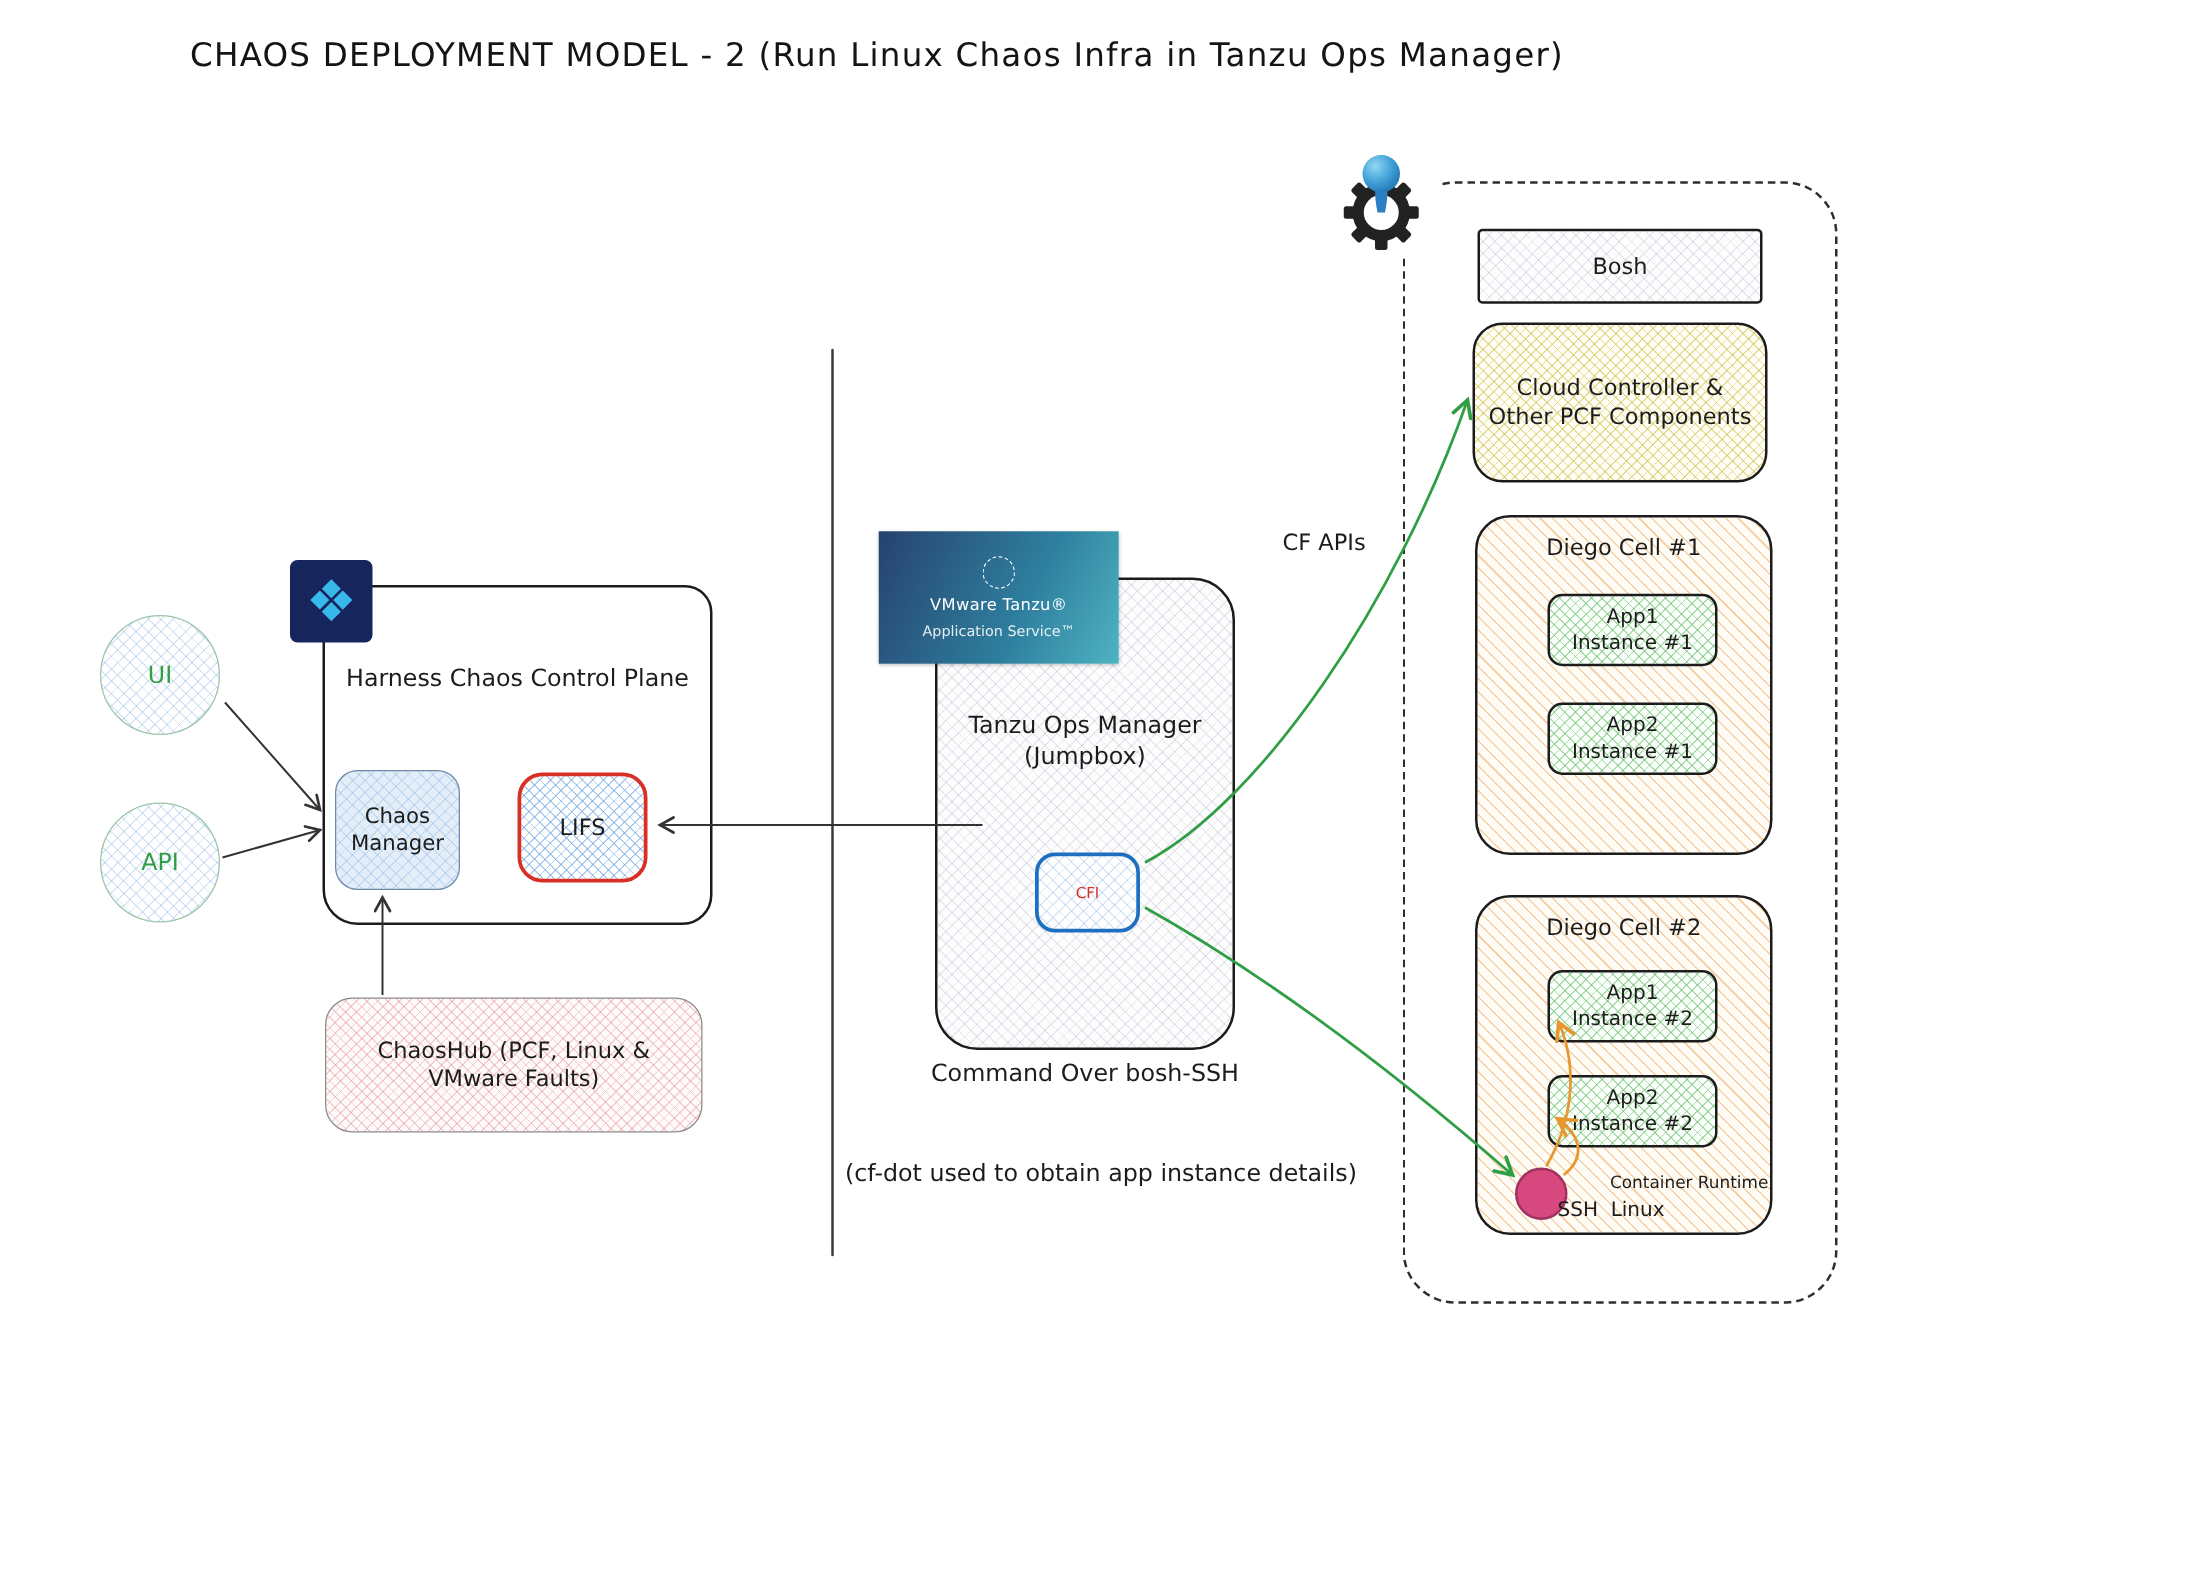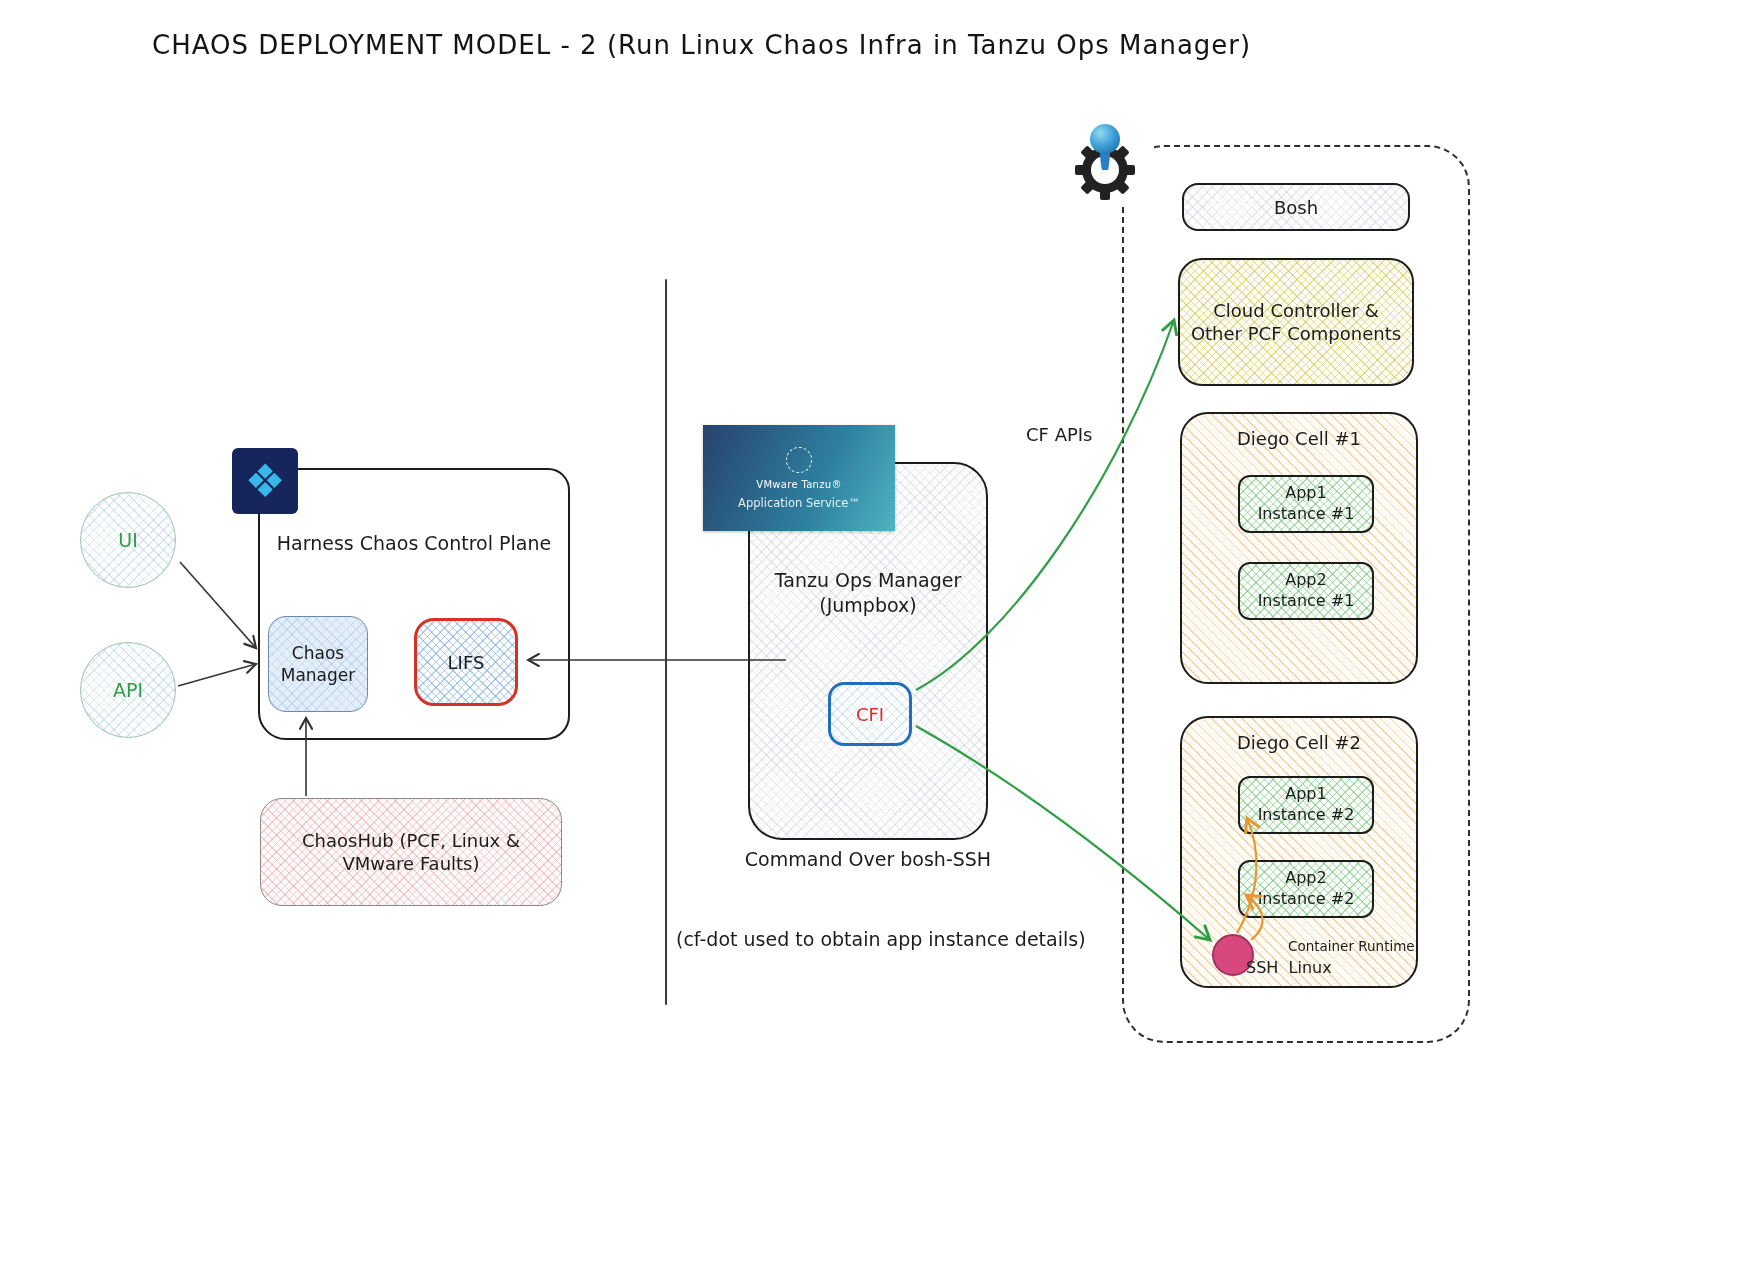--- a/index.html
+++ b/index.html
@@ -53,21 +53,21 @@
   
   .harness-logo{position:absolute;left:232px;top:448px;width:66px;height:66px;background:#16265c;
       border-radius:6px;display:flex;align-items:center;justify-content:center;z-index:3}
   .harness-glyph{color:#38b8ea;font-size:46px;line-height:1}
 
   .tanzu-logo{position:absolute;left:703px;top:425px;width:192px;height:106px;z-index:3;
       background:linear-gradient(115deg,#27426f 0%,#2e7f9e 60%,#4fb3c2 100%);
       display:flex;flex-direction:column;align-items:center;justify-content:center;gap:6px;
       box-shadow:0 1px 3px rgba(0,0,0,.25)}
   .tanzu-ring{width:26px;height:26px;border:1.6px dashed rgba(255,255,255,.95);border-radius:50%}
-  .tanzu-l1{color:#fff;font-size:10px;letter-spacing:.3px}
+  .tanzu-l1{color:#fff;font-size:13px;letter-spacing:.3px}
   .tanzu-l2{color:rgba(255,255,255,.88);font-size:11.5px}
 
   .bosh-logo{position:absolute;left:1056px;top:106px;z-index:3}
 
   .pcf-boundary{position:absolute;left:1122px;top:145px;width:348px;height:898px;
       border:2.6px dashed #2e2e2e;border-radius:42px;background:transparent}
 
   .ssh-node{position:absolute;left:1212px;top:934px;width:42px;height:42px;border-radius:50%;
       background:#d6487e;border:2px solid #a03261;z-index:6}
 </style>
@@ -110,21 +110,21 @@
     <div class="abs ml box-label" style="left:0;right:0;top:104px;font-size:19px">Tanzu Ops Manager
 (Jumpbox)</div>
   </div>
   <div class="tanzu-logo">
     <span class="tanzu-ring"></span>
     <span class="tanzu-l1">VMware Tanzu®</span>
     <span class="tanzu-l2">Application Service™</span>
   </div>
 
   <div class="box center-flex xh-faintblue" style="left:828px;top:682px;width:84px;height:64px;border:3px solid #1f6fc0;border-radius:16px;z-index:5">
-    <div class="box-label" style="font-size:18px;color:#d93025">CFI</div>
+    <div class="box-label" style="font-size:12px;color:#d93025">CFI</div>
   </div>
 
   <div class="abs box-label" style="left:738px;top:848px;width:260px;text-align:center;font-size:19px">Command Over bosh-SSH</div>
   <div class="abs box-label" style="left:676px;top:928px;width:440px;font-size:19px">(cf-dot used to obtain app instance details)</div>
 
   <div class="pcf-boundary"></div>
 
   <svg class="bosh-logo" width="98" height="98" viewBox="0 0 98 98">
     <defs>
       <radialGradient id="dropGrad" cx="35%" cy="30%" r="80%">
@@ -143,21 +143,21 @@
       <rect x="44" y="34" width="10" height="14" rx="2" transform="rotate(225 49 64)"></rect>
       <rect x="44" y="34" width="10" height="14" rx="2" transform="rotate(270 49 64)"></rect>
       <rect x="44" y="34" width="10" height="14" rx="2" transform="rotate(315 49 64)"></rect>
       <circle cx="49" cy="64" r="23"></circle>
     </g>
     <circle cx="49" cy="64" r="14" fill="#ffffff"></circle>
     <path d="M44,45 C44,53 45,59 46,64 L52,64 C53,59 54,53 54,45 Z" fill="#2b7fc4"></path>
     <circle cx="49" cy="33" r="15" fill="url(#dropGrad)"></circle>
   </svg>
 
-  <div class="box center-flex xh-gray" style="left:1182px;top:183px;width:228px;height:48px;border-width:2.6px;border-radius:16px">
+  <div class="box center-flex xh-gray" style="left:1182px;top:183px;width:228px;height:60px;border-width:2.6px;border-radius:4px">
     <div class="box-label">Bosh</div>
   </div>
 
   <div class="box center-flex xh-yellow" style="left:1178px;top:258px;width:236px;height:128px;border-width:2.6px;border-radius:24px">
     <div class="ml box-label">Cloud Controller &amp;
 Other PCF Components</div>
   </div>
 
   <div class="box xh-orange" style="left:1180px;top:412px;width:238px;height:272px;border-width:2.6px;border-radius:28px">
     <div class="abs ml box-label" style="left:0;right:0;top:13px">Diego Cell #1</div>

